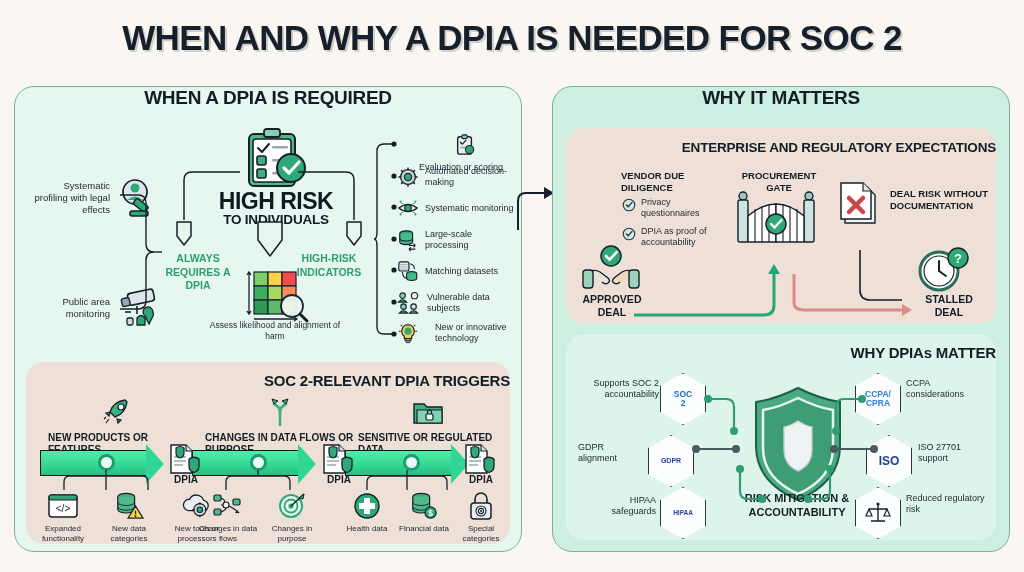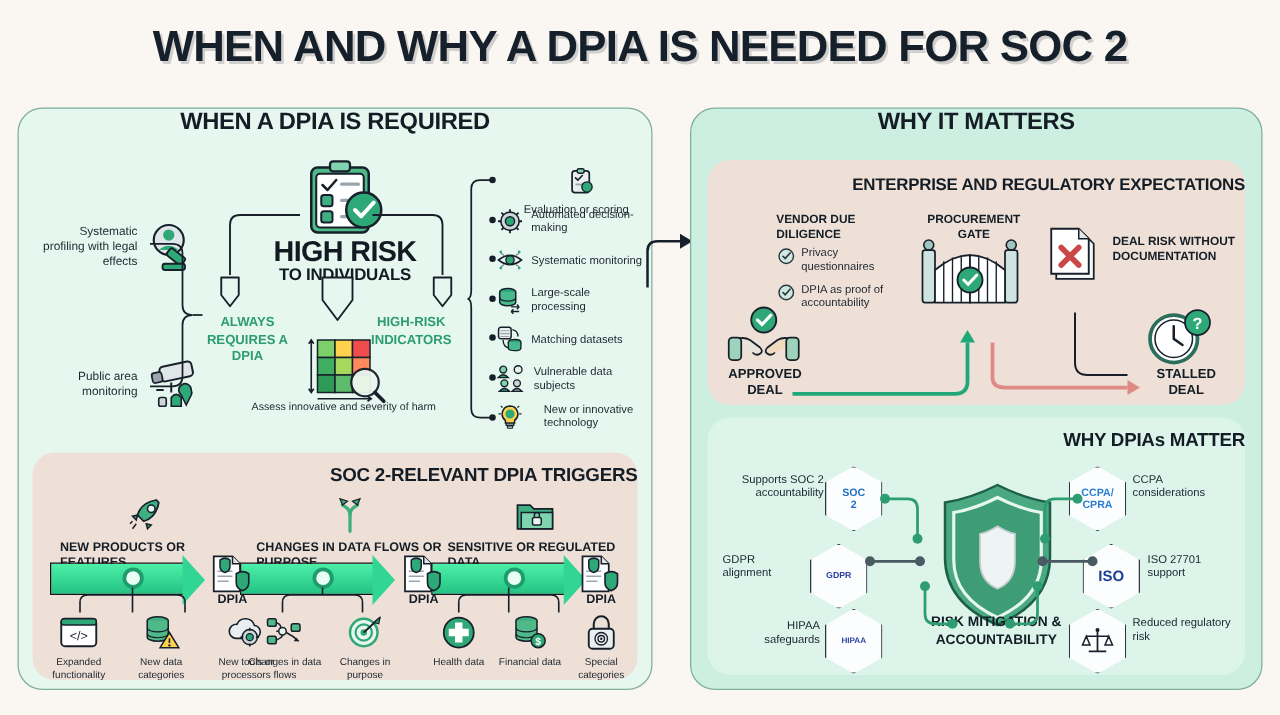--- a/index.html
+++ b/index.html
@@ -170,21 +170,21 @@
         <rect x="14" y="30" width="14" height="14" fill="#2f9a55"></rect>
         <rect x="28" y="30" width="14" height="14" fill="#5dbb6b"></rect>
         <rect x="42" y="30" width="14" height="14" fill="#ffd24d"></rect>
       </g>
       <path d="M9 3 V43 M7 5 l2 -3 l2 3 M7 41 l2 3 l2 -3" stroke="#17202a" stroke-width="1.3" fill="none"></path>
       <path d="M14 49 H56 M54 47 l3 2 l-3 2" stroke="#17202a" stroke-width="1.3" fill="none"></path>
       <circle cx="52" cy="36" r="11" fill="#e9f6ef" stroke="#17202a" stroke-width="1.8" opacity="0.95"></circle>
       <path d="M60 44 l7 7" stroke="#17202a" stroke-width="3" stroke-linecap="round"></path>
     </svg>
   </div>
-  <div class="assess">Assess innovative and severity of harm</div>
+  <div class="assess">Assess likelihood and alignment of harm</div>
 
   <div class="lrow" style="left:32px;top:178px;">
     <div class="lbl txt">Systematic profiling with legal effects</div>
     <span class="ic">
       <svg width="42" height="40" viewBox="0 0 42 40">
         <circle cx="18" cy="14" r="12" fill="#dfe6e9" stroke="#17202a" stroke-width="1.7"></circle>
         <circle cx="18" cy="10" r="4.5" fill="#2fa877"></circle>
         <path d="M10 22 q8 -7 16 0 z" fill="#2fa877"></path>
         <rect x="20" y="20" width="15" height="7" rx="2" transform="rotate(38 20 20)" fill="#2fa877" stroke="#17202a" stroke-width="1.5"></rect>
         <rect x="13" y="33" width="18" height="5" rx="2" fill="#2fa877" stroke="#17202a" stroke-width="1.5"></rect>

